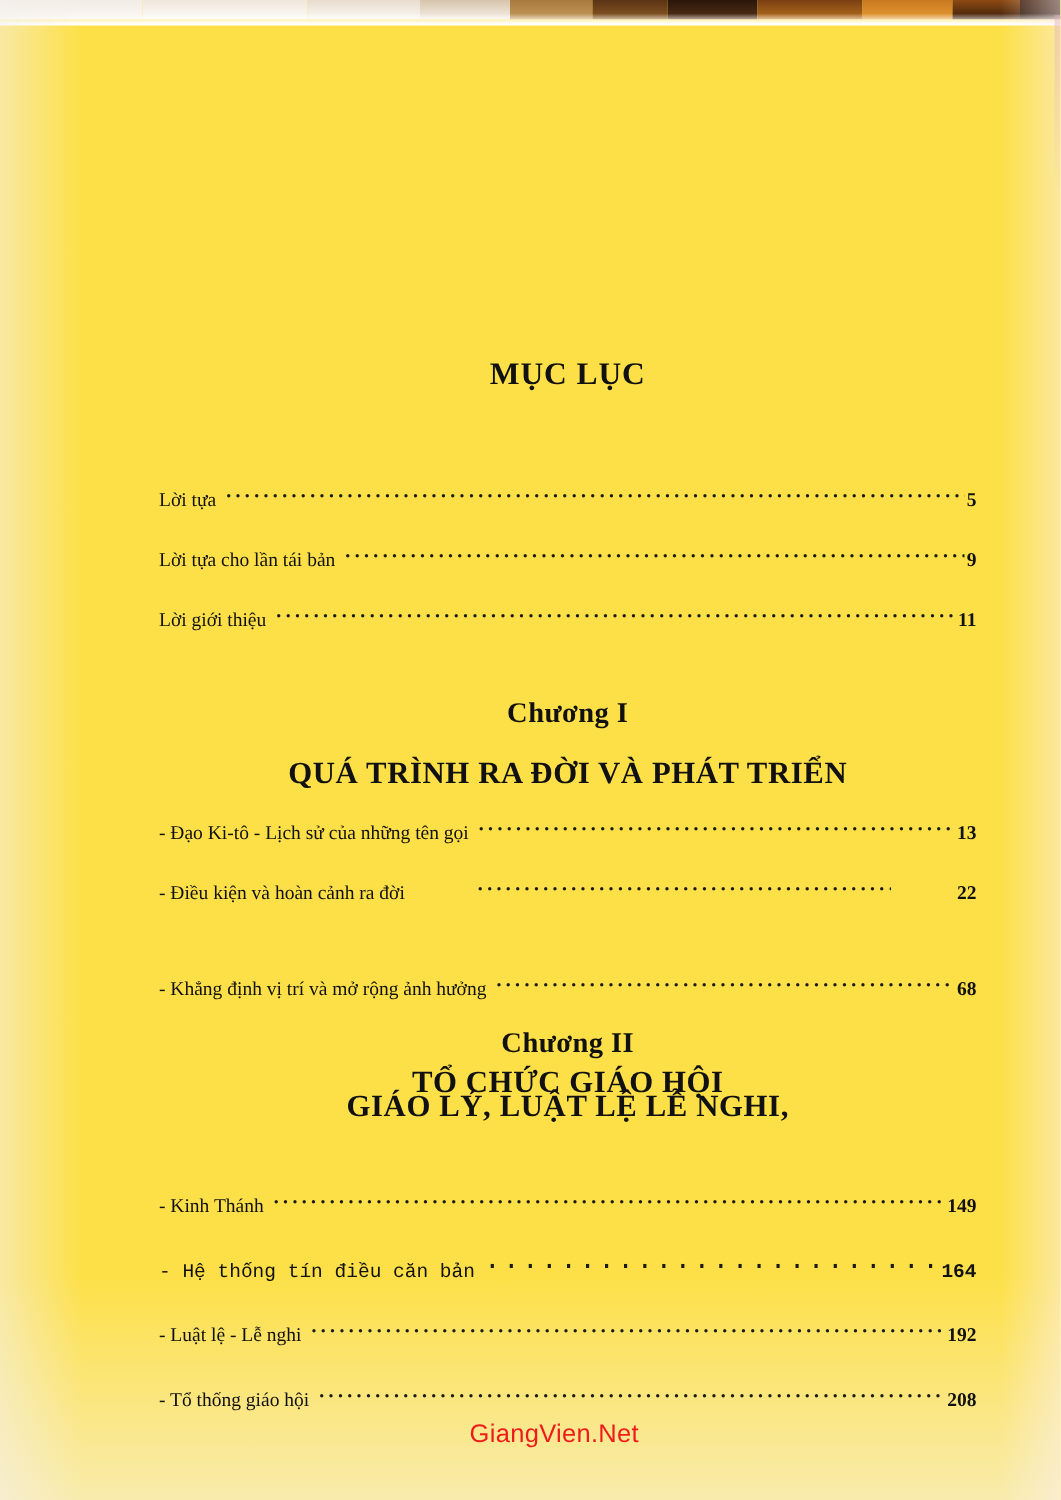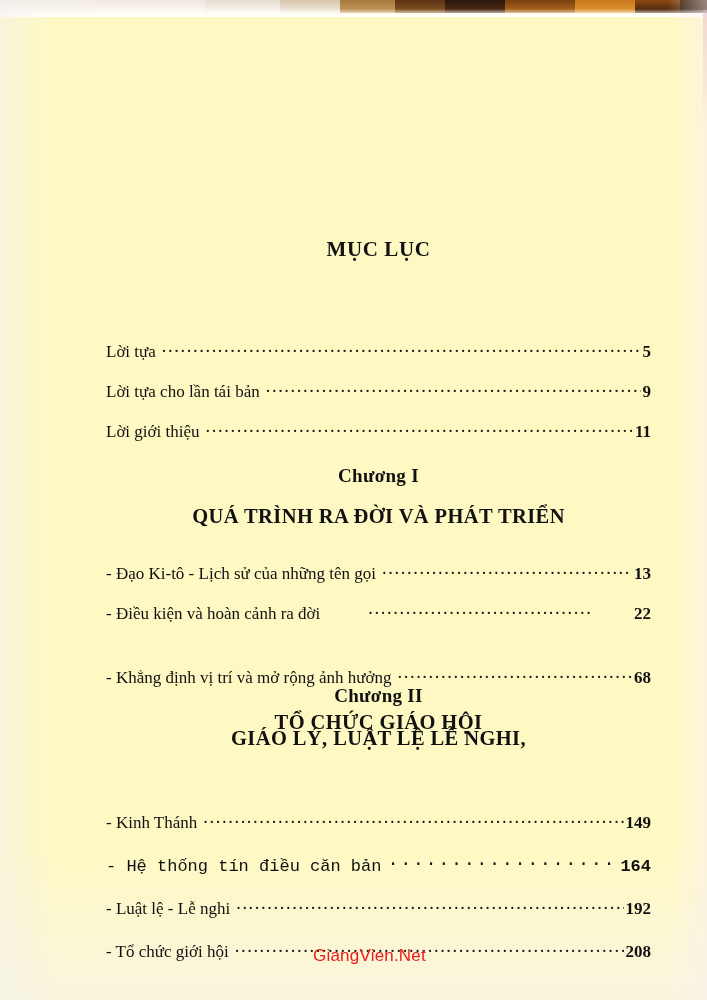--- a/index.html
+++ b/index.html
@@ -14,21 +14,21 @@
     overflow: hidden;
     font-family: "Liberation Serif", "DejaVu Serif", serif;
     color: #111111;
     position: relative;
   }
 
   
   .page {
     position: absolute;
     inset: 0;
-    background: #fef9c3;
+    background: #fde047;
   }
 
   
   .paper-tint {
     position: absolute;
     inset: 0;
     background:
       linear-gradient(90deg, rgba(244,240,236,0.55) 0px, rgba(255,255,255,0) 55px),
       linear-gradient(270deg, rgba(250,240,242,0.5) 0px, rgba(255,255,255,0) 40px),
       linear-gradient(180deg, rgba(255,255,255,0) 85%, rgba(246,243,240,0.6) 100%);
@@ -92,23 +92,22 @@
     width: 545px;
   }
 
   
   .toc-row {
     position: absolute;
     left: 0;
     width: 545px;
     display: flex;
     align-items: baseline;
-    font-size: 17px;
+    font-size: 13px;
     white-space: nowrap;
-    margin-top: 16px;
   }
   .toc-label { flex: 0 0 auto; padding-right: 5px; }
   .toc-dots {
     flex: 1 1 auto;
     overflow: hidden;
     height: 1em;
     position: relative;
     margin: 0 1px;
   }
   .toc-dots::before {
@@ -233,21 +232,21 @@
       <span class="toc-page">164</span>
     </div>
 
     <div class="toc-row" style="top:881px;">
       <span class="toc-label">- Luật lệ - Lễ nghi</span>
       <span class="toc-dots"></span>
       <span class="toc-page">192</span>
     </div>
 
     <div class="toc-row" style="top:924px;">
-      <span class="toc-label">- Tổ chức giới hội</span>
+      <span class="toc-label">- Tổ thống giáo hội</span>
       <span class="toc-dots"></span>
       <span class="toc-page">208</span>
     </div>
 
   </div>
 
   <div class="watermark">GiangVien.Net</div>
 
 </div>
 

